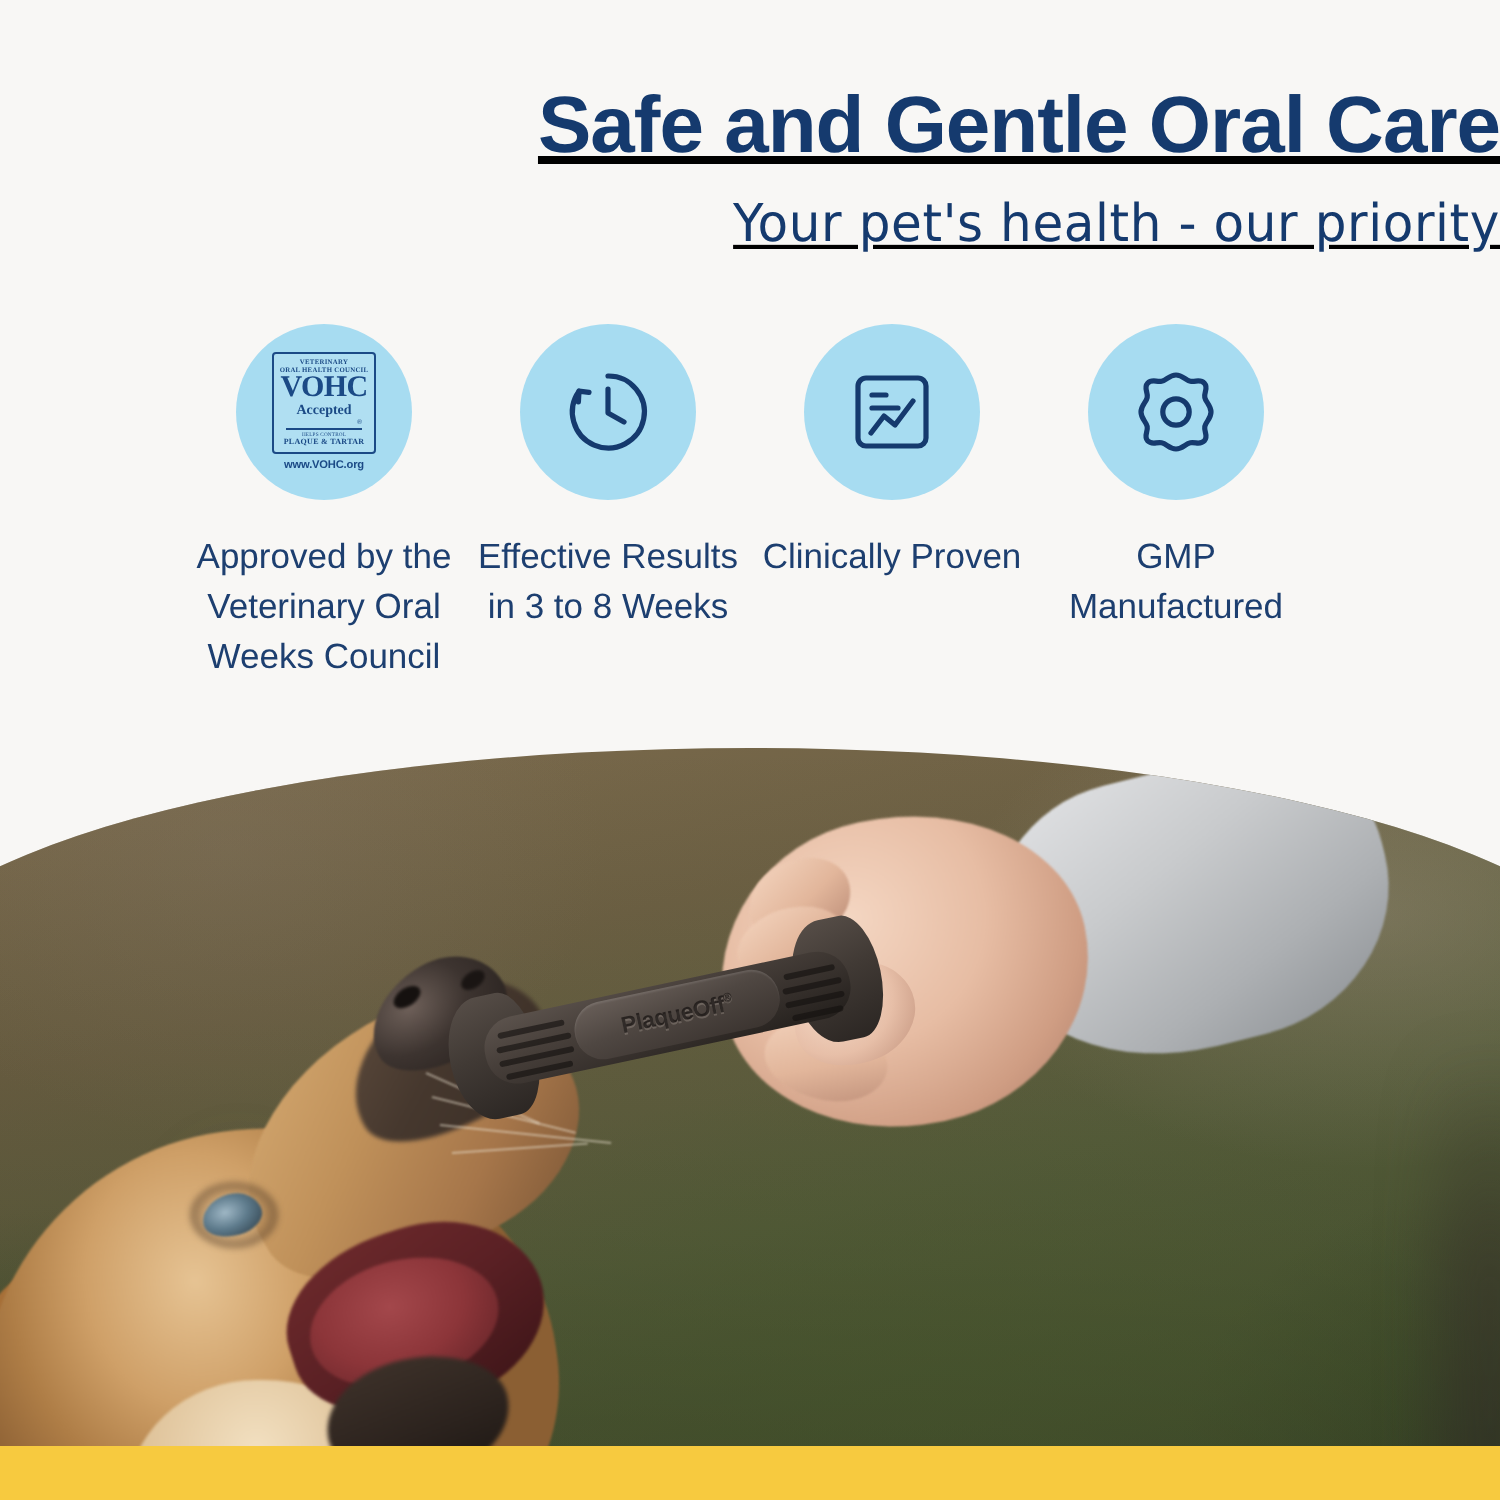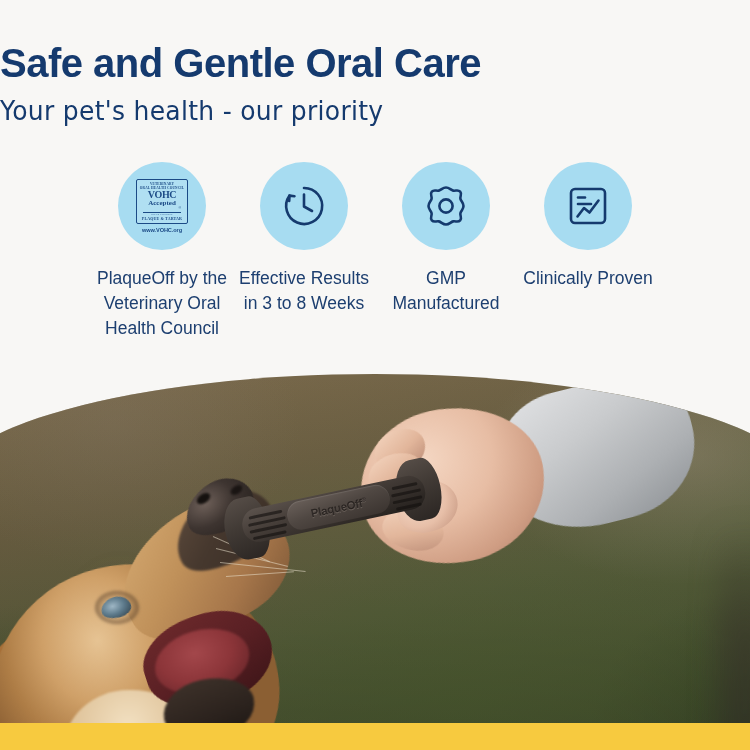--- a/index.html
+++ b/index.html
@@ -22,22 +22,23 @@
     height: 750px;
     background: #f8f7f5;
     overflow: hidden;
   }
 
   
   .header {
     position: absolute;
     top: 0; left: 0;
     width: 750px;
-    text-align: left;
+    text-align: right;
     z-index: 5;
+    text-decoration: underline;
   }
 
   .title {
     margin-top: 42px;
     font-family: "Liberation Sans", sans-serif;
     font-weight: bold;
     font-size: 40px;
     letter-spacing: -0.5px;
     color: #153a6e;
     line-height: 1.05;
@@ -118,21 +119,21 @@
     font-size: 3.4px;
     line-height: 1.22;
     color: #1b4a86;
     font-family: "Liberation Serif", serif;
     letter-spacing: 0.15px;
     text-align: center;
     font-weight: bold;
   }
   .vohc-main {
     font-family: "Liberation Serif", serif;
-    font-size: 10px;
+    font-size: 15px;
     font-weight: bold;
     line-height: 1;
     color: #1b4a86;
     letter-spacing: -0.3px;
     margin-top: 0px;
   }
   .vohc-accepted {
     font-family: "Liberation Serif", serif;
     font-size: 7px;
     color: #1b4a86;
@@ -550,60 +551,60 @@
             <div class="vohc-main">VOHC</div>
             <div class="vohc-accepted">Accepted</div>
             <div class="vohc-reg">®</div>
             <div class="vohc-rule"></div>
             <div class="vohc-small">HELPS CONTROL</div>
             <div class="vohc-plaque">PLAQUE &amp; TARTAR</div>
           </div>
           <div class="vohc-url">www.VOHC.org</div>
         </div>
       </div>
-      <div class="benefit-label">PlaqueOff by the Veterinary Oral Health Council</div>
+      <div class="benefit-label">Approved by the Veterinary Oral Weeks Council</div>
     </div>
 
     <div class="benefit">
       <div class="badge">
         <span>
           <svg width="50" height="50" viewBox="0 0 50 50" fill="none" stroke="#153a6e" stroke-width="2.6" stroke-linecap="round" stroke-linejoin="round">
             <path d="M25 7 A18 18 0 1 1 10.5 14.6"></path>
             <path d="M10.5 14.6 L15.5 15.2 M10.5 14.6 L10.2 20.0"></path>
             <path d="M25 13.5 L25 25.5 L33 30"></path>
           </svg>
         </span>
       </div>
       <div class="benefit-label">Effective Results in 3 to 8 Weeks</div>
     </div>
 
     <div class="benefit">
       <div class="badge">
         <span>
           <svg width="50" height="50" viewBox="0 0 50 50" fill="none" stroke="#153a6e" stroke-width="2.6" stroke-linecap="round" stroke-linejoin="round">
-            <path d="M25 6.5c3.4 0 4.6 2.6 7.2 3.1 2.6.5 4.9-1.3 7 1 2.1 2.3-.3 4.5.2 7.1.5 2.6 3.1 3.9 3.1 7.3s-2.6 4.7-3.1 7.3c-.5 2.6 1.9 4.8-.2 7.1-2.1 2.3-4.4.5-7 1-2.6.5-3.8 3.1-7.2 3.1s-4.6-2.6-7.2-3.1c-2.6-.5-4.9 1.3-7-1-2.1-2.3.3-4.5-.2-7.1-.5-2.6-3.1-3.9-3.1-7.3s2.6-4.7 3.1-7.3c.5-2.6-1.9-4.8.2-7.1 2.1-2.3 4.4-.5 7-1 2.6-.5 3.8-3.1 7.2-3.1z"></path>
-            <circle cx="25" cy="25" r="6.6"></circle>
-          </svg>
-        </span>
-      </div>
-      <div class="benefit-label">GMP Manufactured</div>
-    </div>
-
-    <div class="benefit">
-      <div class="badge">
-        <span>
-          <svg width="50" height="50" viewBox="0 0 50 50" fill="none" stroke="#153a6e" stroke-width="2.6" stroke-linecap="round" stroke-linejoin="round">
             <rect x="8" y="8" width="34" height="34" rx="4"></rect>
             <path d="M15 16.5 h7"></path>
             <path d="M15 23 h13"></path>
             <path d="M14.5 35.5 L21 27 L26.5 31.5 L35.5 19.5"></path>
           </svg>
         </span>
       </div>
       <div class="benefit-label">Clinically Proven</div>
+    </div>
+
+    <div class="benefit">
+      <div class="badge">
+        <span>
+          <svg width="50" height="50" viewBox="0 0 50 50" fill="none" stroke="#153a6e" stroke-width="2.6" stroke-linecap="round" stroke-linejoin="round">
+            <path d="M25 6.5c3.4 0 4.6 2.6 7.2 3.1 2.6.5 4.9-1.3 7 1 2.1 2.3-.3 4.5.2 7.1.5 2.6 3.1 3.9 3.1 7.3s-2.6 4.7-3.1 7.3c-.5 2.6 1.9 4.8-.2 7.1-2.1 2.3-4.4.5-7 1-2.6.5-3.8 3.1-7.2 3.1s-4.6-2.6-7.2-3.1c-2.6-.5-4.9 1.3-7-1-2.1-2.3.3-4.5-.2-7.1-.5-2.6-3.1-3.9-3.1-7.3s2.6-4.7 3.1-7.3c.5-2.6-1.9-4.8.2-7.1 2.1-2.3 4.4-.5 7-1 2.6-.5 3.8-3.1 7.2-3.1z"></path>
+            <circle cx="25" cy="25" r="6.6"></circle>
+          </svg>
+        </span>
+      </div>
+      <div class="benefit-label">GMP Manufactured</div>
     </div>
 
 
   </div>
 
   <div class="photo-wrap">
     <div class="photo-mask">
       <div class="photo">
 
         <div class="bg-strip"></div>

